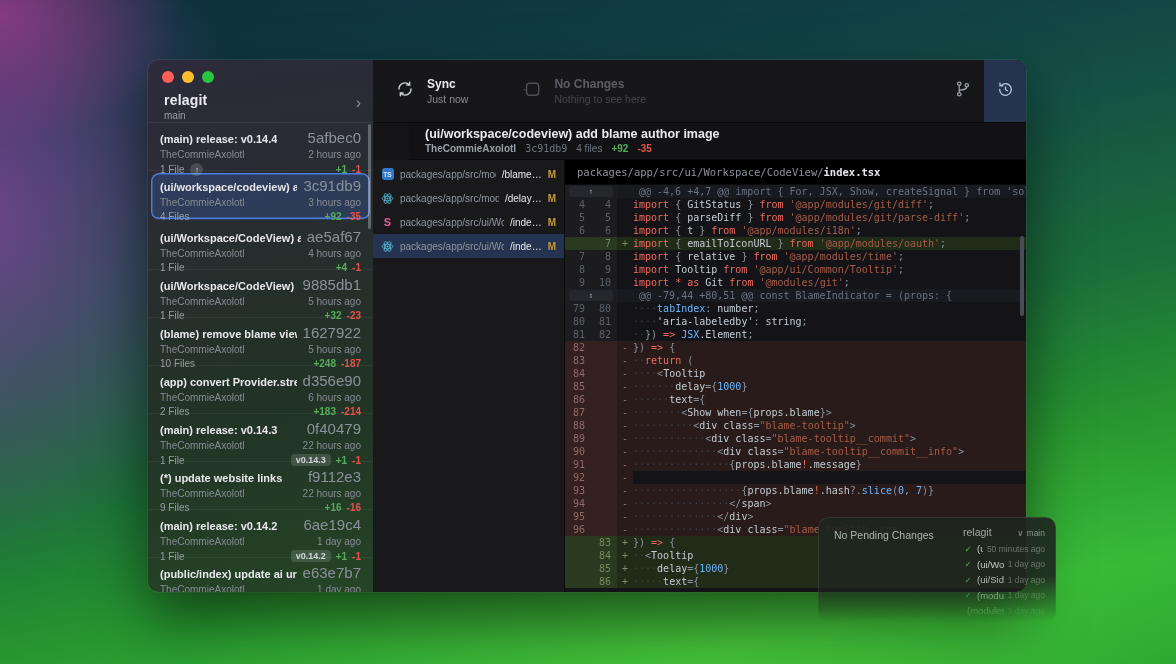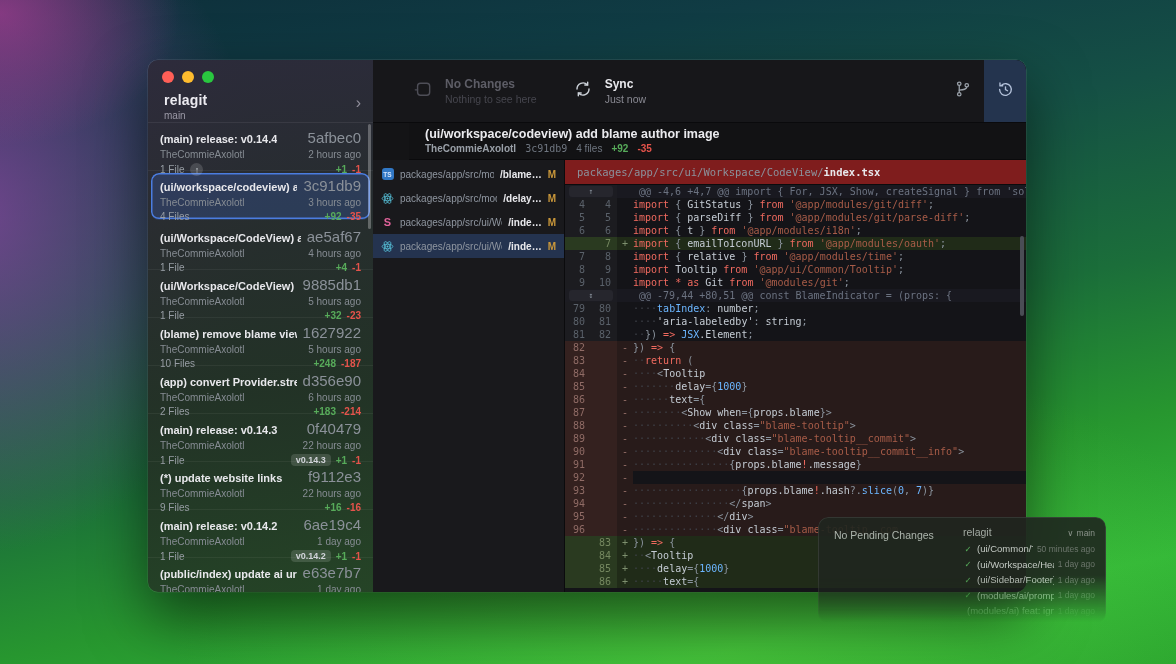--- a/index.html
+++ b/index.html
@@ -75,28 +75,28 @@
   .ch-meta{ display:flex; gap:9px; margin-top:2px; font-size:10px; color:#6f7680; align-items:baseline; }
   .ch-author{ font-weight:700; color:#9aa0a8; }
   .ch-hash{ font-family:"DejaVu Sans Mono", monospace; }
   .ch-add{ color:#57ab5a; font-weight:700; } .ch-del{ color:#e5534b; font-weight:700; }
 
   .content{ flex:1; display:flex; min-height:0; }
   .files{ width:192px; flex:none; background:#19191c; border-right:1px solid #0b0b0d; padding-top:2px; }
   .file-row{ height:24px; display:flex; align-items:center; gap:6px; padding:0 8px; font-size:10px; white-space:nowrap; overflow:hidden; }
   .file-row.selected{ background:#24334f; }
   .file-dir{ color:#8f96a0; overflow:hidden; text-overflow:clip; }
-  .file-name{ color:#e9e9ed; font-weight:700; }
+  .file-name{ color:#e9e9ed; font-weight:400; }
   .file-status{ margin-left:auto; color:#c9973a; font-weight:700; font-size:10px; }
   .fi{ width:13px; height:13px; flex:none; display:inline-flex; align-items:center; justify-content:center; }
   .fi-ts{ width:12px; height:12px; background:#3178c6; border-radius:3px; color:#d6e6ff; font-size:6.5px; font-weight:700; display:flex; align-items:center; justify-content:center; }
   .fi-sass{ color:#e0629a; font-weight:700; font-size:11px; }
 
   .diff{ flex:1; display:flex; flex-direction:column; background:#141418; position:relative; min-width:0; }
-  .diff-header{ height:25px; flex:none; display:flex; align-items:center; padding:0 12px; background:#7f1d1d; border-bottom:1px solid #0b0b0d;
+  .diff-header{ height:25px; flex:none; display:flex; align-items:center; padding:0 12px; background:#000000; border-bottom:1px solid #0b0b0d;
                 font-family:"DejaVu Sans Mono", monospace; font-size:10.5px; white-space:nowrap; overflow:hidden; }
   .dh-dir{ color:#8b929c; } .dh-file{ color:#e8e8ec; font-weight:700; }
   .diff-body{ flex:1; overflow:hidden; font-family:"DejaVu Sans Mono", monospace; font-size:10px; line-height:13px; }
   .drow{ display:flex; height:13px; white-space:pre; }
   .dnum{ width:26px; flex:none; text-align:right; padding-right:6px; color:#5a616a; background:#1c1c20; }
   .dmark{ width:16px; flex:none; text-align:center; color:#6b7280; }
   .dcode{ flex:1; overflow:hidden; }
   .drow.add .dnum{ background:#2a3a20; color:#74875f; }
   .drow.add .dmark, .drow.add .dcode{ background:#202b18; }
   .drow.add .dmark{ color:#7d8f6e; }
@@ -107,21 +107,21 @@
   .hunk-gutter{ width:52px; flex:none; display:flex; align-items:center; justify-content:center; background:#1c1c22; }
   .hunk-btn{ width:44px; height:11px; background:#26262d; border-radius:3px; color:#8b949e; font-size:8px;
              display:flex; align-items:center; justify-content:center; line-height:1; }
   .hunk-text{ padding-left:22px; }
   .tk-k{ color:#f06a5f; } .tk-s{ color:#a85c48; } .tk-b{ color:#6cb6ff; }
   .tk-p{ color:#c5ccd4; } .tk-g{ color:#8b949e; } .tk-d{ color:#3f434a; }
   .diff-scroll{ position:absolute; right:2px; top:76px; width:4px; height:80px; border-radius:2px; background:#4a4d55; }
 
   
   .popup{
-    position:absolute; left:818px; top:517px; width:288px; height:106px; z-index:5;
+    position:absolute; left:818px; top:517px; width:238px; height:106px; z-index:5;
     border-radius:10px; display:flex;
     background:rgba(31,38,31,.9); border:1px solid rgba(255,255,255,.09);
     box-shadow:0 10px 28px rgba(0,0,0,.35);
     -webkit-mask-image:linear-gradient(to bottom, #000 55%, transparent 99%);
     mask-image:linear-gradient(to bottom, #000 55%, transparent 99%);
   }
   .popup-left{ width:140px; flex:none; padding:11px 0 0 15px; font-size:10.5px; color:#adb5ad; }
   .popup-right{ flex:1; padding:8px 10px 0 4px; min-width:0; }
   .popup-head{ display:flex; align-items:baseline; font-size:10.5px; color:#a2aaa2; margin-bottom:3px; }
   .popup-branch{ margin-left:auto; font-size:8.5px; color:#8a928a; display:flex; gap:3px; align-items:center; }
@@ -319,44 +319,44 @@
               <span>TheCommieAxolotl</span>
               <span>1 day ago</span>
             </div>
           </div>
         </div>
       <div class="sb-scroll"></div>
     </aside>
 
     <main class="main">
       <div class="toolbar">
-        <div class="tb-btn commitbtn disabled">
-          <span>
-            <svg width="20" height="20" viewBox="0 0 24 24" fill="none" stroke="#4e4e57" stroke-width="1.7" stroke-linejoin="round">
-              <rect x="5.5" y="5" width="14.5" height="14.5" rx="3.5"></rect>
-                <path d="M5.5 13H2.8" stroke-linecap="round"></path>
-            </svg>
-          </span>
-          <span>
-            <div class="tb-label">No Changes</div>
-            <div class="tb-sub">Nothing to see here</div>
-          </span>
-        </div>
         <div class="tb-btn sync">
           <span>
             <svg width="20" height="20" viewBox="0 0 24 24" fill="none" stroke="#ced3da" stroke-width="1.7" stroke-linecap="round">
               <path d="M19.2 12a7.2 7.2 0 0 1-12.4 5"></path>
                 <path d="M4.8 12a7.2 7.2 0 0 1 12.4-5"></path>
               <path d="M17.6 3.8v3.4h-3.4"></path>
                 <path d="M6.4 20.2v-3.4h3.4"></path>
             </svg>
           </span>
           <span>
             <div class="tb-label">Sync</div>
             <div class="tb-sub">Just now</div>
+          </span>
+        </div>
+        <div class="tb-btn commitbtn disabled">
+          <span>
+            <svg width="20" height="20" viewBox="0 0 24 24" fill="none" stroke="#4e4e57" stroke-width="1.7" stroke-linejoin="round">
+              <rect x="5.5" y="5" width="14.5" height="14.5" rx="3.5"></rect>
+                <path d="M5.5 13H2.8" stroke-linecap="round"></path>
+            </svg>
+          </span>
+          <span>
+            <div class="tb-label">No Changes</div>
+            <div class="tb-sub">Nothing to see here</div>
           </span>
         </div>
         <div class="tb-right">
           <div class="icon-btn">
             <span>
               <svg width="18" height="18" viewBox="0 0 24 24" fill="none" stroke="#9aa1a9" stroke-width="1.7" stroke-linecap="round">
                 <circle cx="7" cy="5" r="2.3"></circle>
                   <circle cx="7" cy="19" r="2.3"></circle>
                   <circle cx="17" cy="7" r="2.3"></circle>
                 <path d="M7 7.4v9.2"></path>

